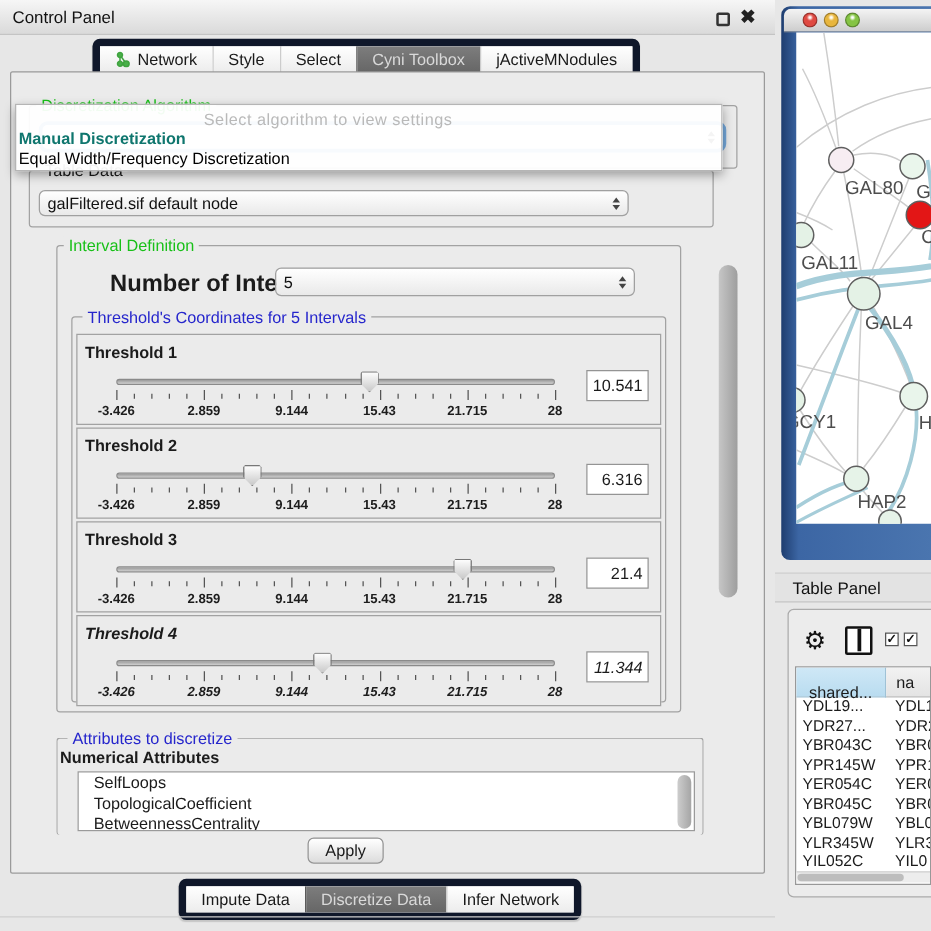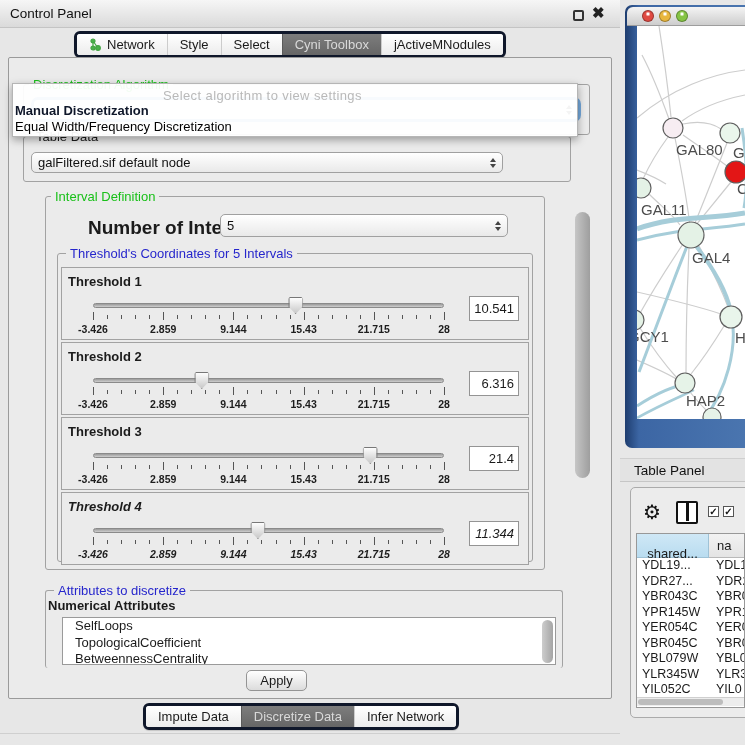--- a/index.html
+++ b/index.html
@@ -9,21 +9,21 @@
   .abs{position:absolute;}
 
   
   .cp-header{left:0;top:0;width:620px;height:28px;
     background:linear-gradient(#f6f6f6,#dadada);border-bottom:1px solid #c4c4c4;}
   .cp-title{left:10px;top:6px;font-size:13.5px;color:#111;}
   .float-btn{left:573px;top:10px;width:11px;height:11px;border:2px solid #333;border-radius:2px;background:transparent;}
   .close-btn{left:592px;top:4px;font-size:15px;font-weight:bold;color:#222;}
 
   
-  .tabstrip{display:inline-flex;border:3px solid #0f172a;border-radius:6px;overflow:hidden;
+  .tabstrip{display:inline-flex;border:6px solid #0f172a;border-radius:6px;overflow:hidden;
     background:#fff;box-shadow:0 1px 1px rgba(0,0,0,.15);}
   .tab{display:flex;align-items:center;gap:5px;padding:3px 12px;font-size:13px;color:#1a1a1a;
     background:linear-gradient(#ffffff,#ececec);border-left:1px solid #cccccc;white-space:nowrap;}
   .tab.first{border-left:none;}
   .tab.selected{background:linear-gradient(#7d7d7d,var(--tab-selected,#666666));color:#d9d9d9;border-left:1px solid #5a5a5a;}
 
   
   .cp-content{left:8px;top:57px;width:604px;height:642px;background:#ebebeb;
     border:1px solid #9a9a9a;border-radius:2px;}
 
@@ -38,21 +38,21 @@
     font-size:13px;color:#111;}
   .combo .arrows{margin-left:auto;display:flex;flex-direction:column;align-items:center;gap:2px;}
   .arr-up{width:0;height:0;border-left:3.5px solid transparent;border-right:3.5px solid transparent;border-bottom:4px solid #444;}
   .arr-down{width:0;height:0;border-left:3.5px solid transparent;border-right:3.5px solid transparent;border-top:4px solid #444;}
   .combo.focused{border:3px solid #74a8db;border-radius:7px;background:#fff;}
 
   
   .popup{left:12px;top:83px;width:566px;height:54px;background:rgba(255,255,255,.94);
     border:1px solid #b5b5b5;box-shadow:0 3px 8px rgba(0,0,0,.35);z-index:40;}
   .popup-hint{position:absolute;left:150px;top:4px;font-size:13px;color:#b9b9b9;letter-spacing:.4px;}
-  .popup-opt1{position:absolute;left:2px;top:19px;font-size:13px;font-weight:bold;color:#0f172a;}
+  .popup-opt1{position:absolute;left:2px;top:19px;font-size:13px;font-weight:bold;color:#0f766e;}
   .popup-opt2{position:absolute;left:2px;top:35px;font-size:13px;color:#000;}
 
   
   .threshold-row{position:absolute;left:61px;width:468px;height:73px;border:1px solid #a2a2a2;background:#ebebeb;}
   .th-label{position:absolute;left:6px;top:6px;font-size:13px;font-weight:bold;}
   .slider{position:absolute;left:31px;top:28px;width:351px;height:40px;}
   .slider-track{position:absolute;left:0;right:0;top:7px;height:5px;border:1px solid #8a8a8a;border-radius:3px;
     background:linear-gradient(#9a9a9a,#cfcfcf);}
   .slider-handle{position:absolute;top:1px;width:15px;height:17px;transform:translateX(-50%);
     background:linear-gradient(#fdfdfd,#c9c9c9);border:1px solid #777;

